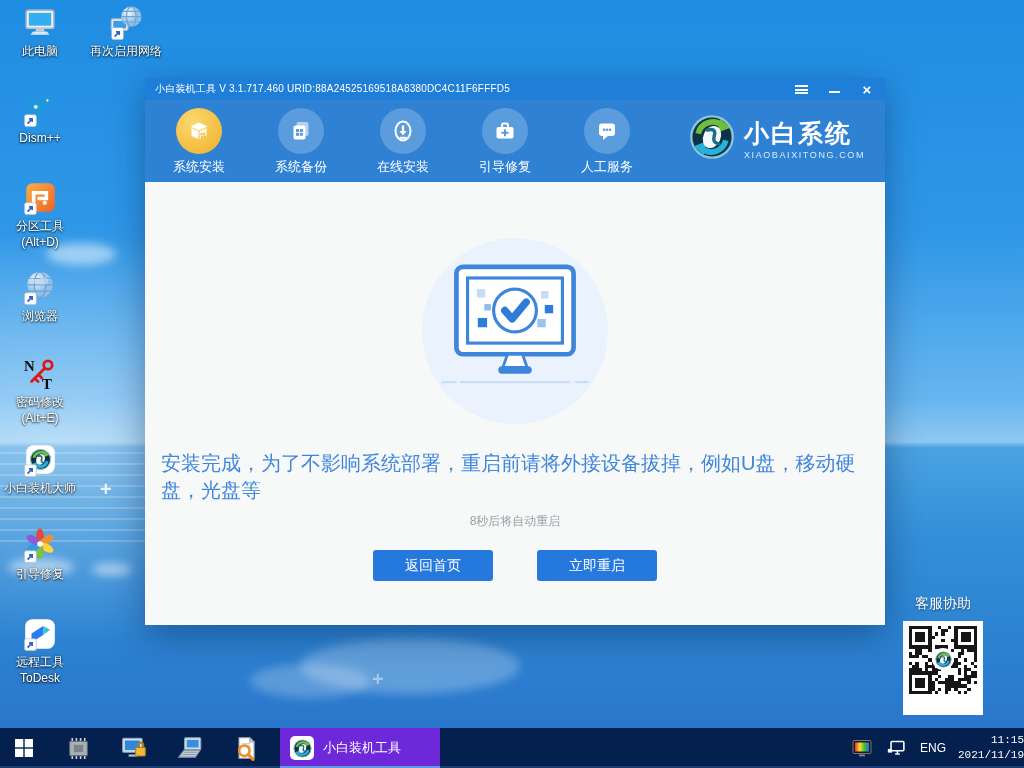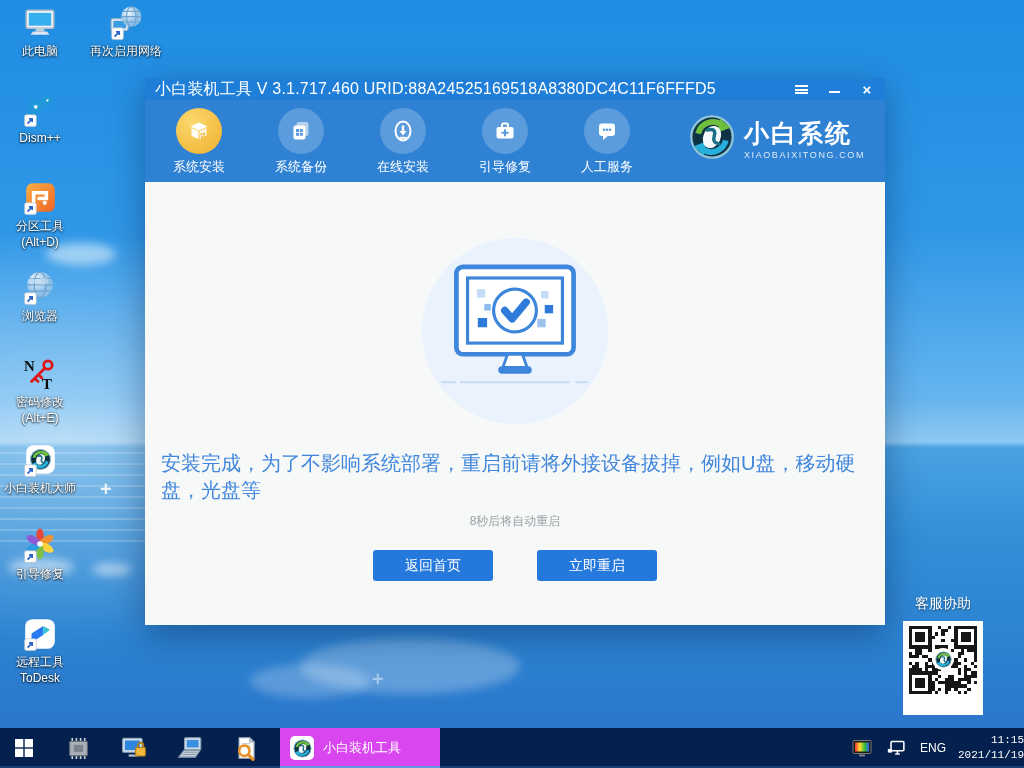--- a/index.html
+++ b/index.html
@@ -21,21 +21,21 @@
   
   .dicon { position:absolute; width:76px; display:flex; flex-direction:column; align-items:center; cursor:pointer; }
   .dicon .img { width:36px; height:36px; position:relative; }
   .dicon .lbl { margin-top:3px; font-size:12px; color:#fff; text-align:center; line-height:1.3;
     text-shadow:0 1px 2px rgba(0,0,0,.85), 0 0 3px rgba(0,0,0,.5); white-space:nowrap; }
 
   
   .appwin { position:absolute; left:145px; top:78px; width:740px; height:547px; z-index:5;
     box-shadow:0 10px 34px rgba(0,25,70,.4); }
   .titlebar { height:22px; background:#1f7fd8; display:flex; align-items:center; padding:0 10px; }
-  .titlebar .title { color:#fff; font-size:16px; letter-spacing:.2px; }
+  .titlebar .title { color:#fff; font-size:10px; letter-spacing:.2px; }
   .wctl { margin-left:auto; display:flex; align-items:center; gap:17px; }
   .wbtn { width:16px; height:14px; display:flex; align-items:center; justify-content:center; cursor:pointer; }
   .menu-glyph { width:13px; height:9px; border-top:2px solid #fff; border-bottom:2px solid #fff; position:relative; }
   .menu-glyph::after { content:""; position:absolute; left:0; right:0; top:2.5px; height:2px; background:#fff; }
   .min-glyph { width:11px; height:2px; background:#fff; margin-top:6px; }
   .close-glyph { color:#fff; font-size:15px; line-height:1; font-weight:bold; }
 
   .navbar { height:82px; background:#2e81d3; display:flex; align-items:flex-start; padding:8px 0 0 18px; gap:30px; }
   .tab { width:72px; display:flex; flex-direction:column; align-items:center; cursor:pointer; }
   .tab .circ { width:46px; height:46px; border-radius:50%; background:rgba(255,255,255,.22);
@@ -65,21 +65,21 @@
     grid-template-columns:repeat(21,1fr); grid-template-rows:repeat(21,1fr); }
   .qrgrid i.on { background:#161616; }
   .qrlogo { position:absolute; left:29px; top:27px; width:22px; height:22px; background:#fff;
     border-radius:50%; display:flex; align-items:center; justify-content:center; }
 
   
   .taskbar { position:absolute; left:0; bottom:0; width:1024px; height:40px; background:#04204f; z-index:10; }
   .taskbar::after { content:""; position:absolute; left:0; bottom:0; width:100%; height:2px; background:rgba(80,130,210,.30); }
   .tb-item { position:absolute; top:0; height:40px; display:flex; align-items:center; justify-content:center; cursor:pointer; }
   .start { left:0; width:48px; }
-  .task-active { left:280px; width:160px; background:#d946ef; justify-content:flex-start; padding-left:10px; gap:9px; }
+  .task-active { left:280px; width:160px; background:#6d28d9; justify-content:flex-start; padding-left:10px; gap:9px; }
   .task-active::after { content:""; position:absolute; left:0; bottom:0; width:100%; height:2px; background:#6aa0e8; }
   .task-ic { width:24px; height:24px; background:#fff; border-radius:5px; display:flex; align-items:center; justify-content:center; }
   .task-active .tlabel { color:#fff; font-size:13px; }
   .tray { position:absolute; right:0; top:0; height:40px; display:flex; align-items:center; gap:12px; }
   .tray .lang { color:#fff; font-size:12px; cursor:pointer; }
   .clock { color:#fff; font-size:11px; text-align:right; line-height:1.35; cursor:pointer;font-family:Liberation Mono, monospace; }
 </style>
 </head>
 <body>
 

